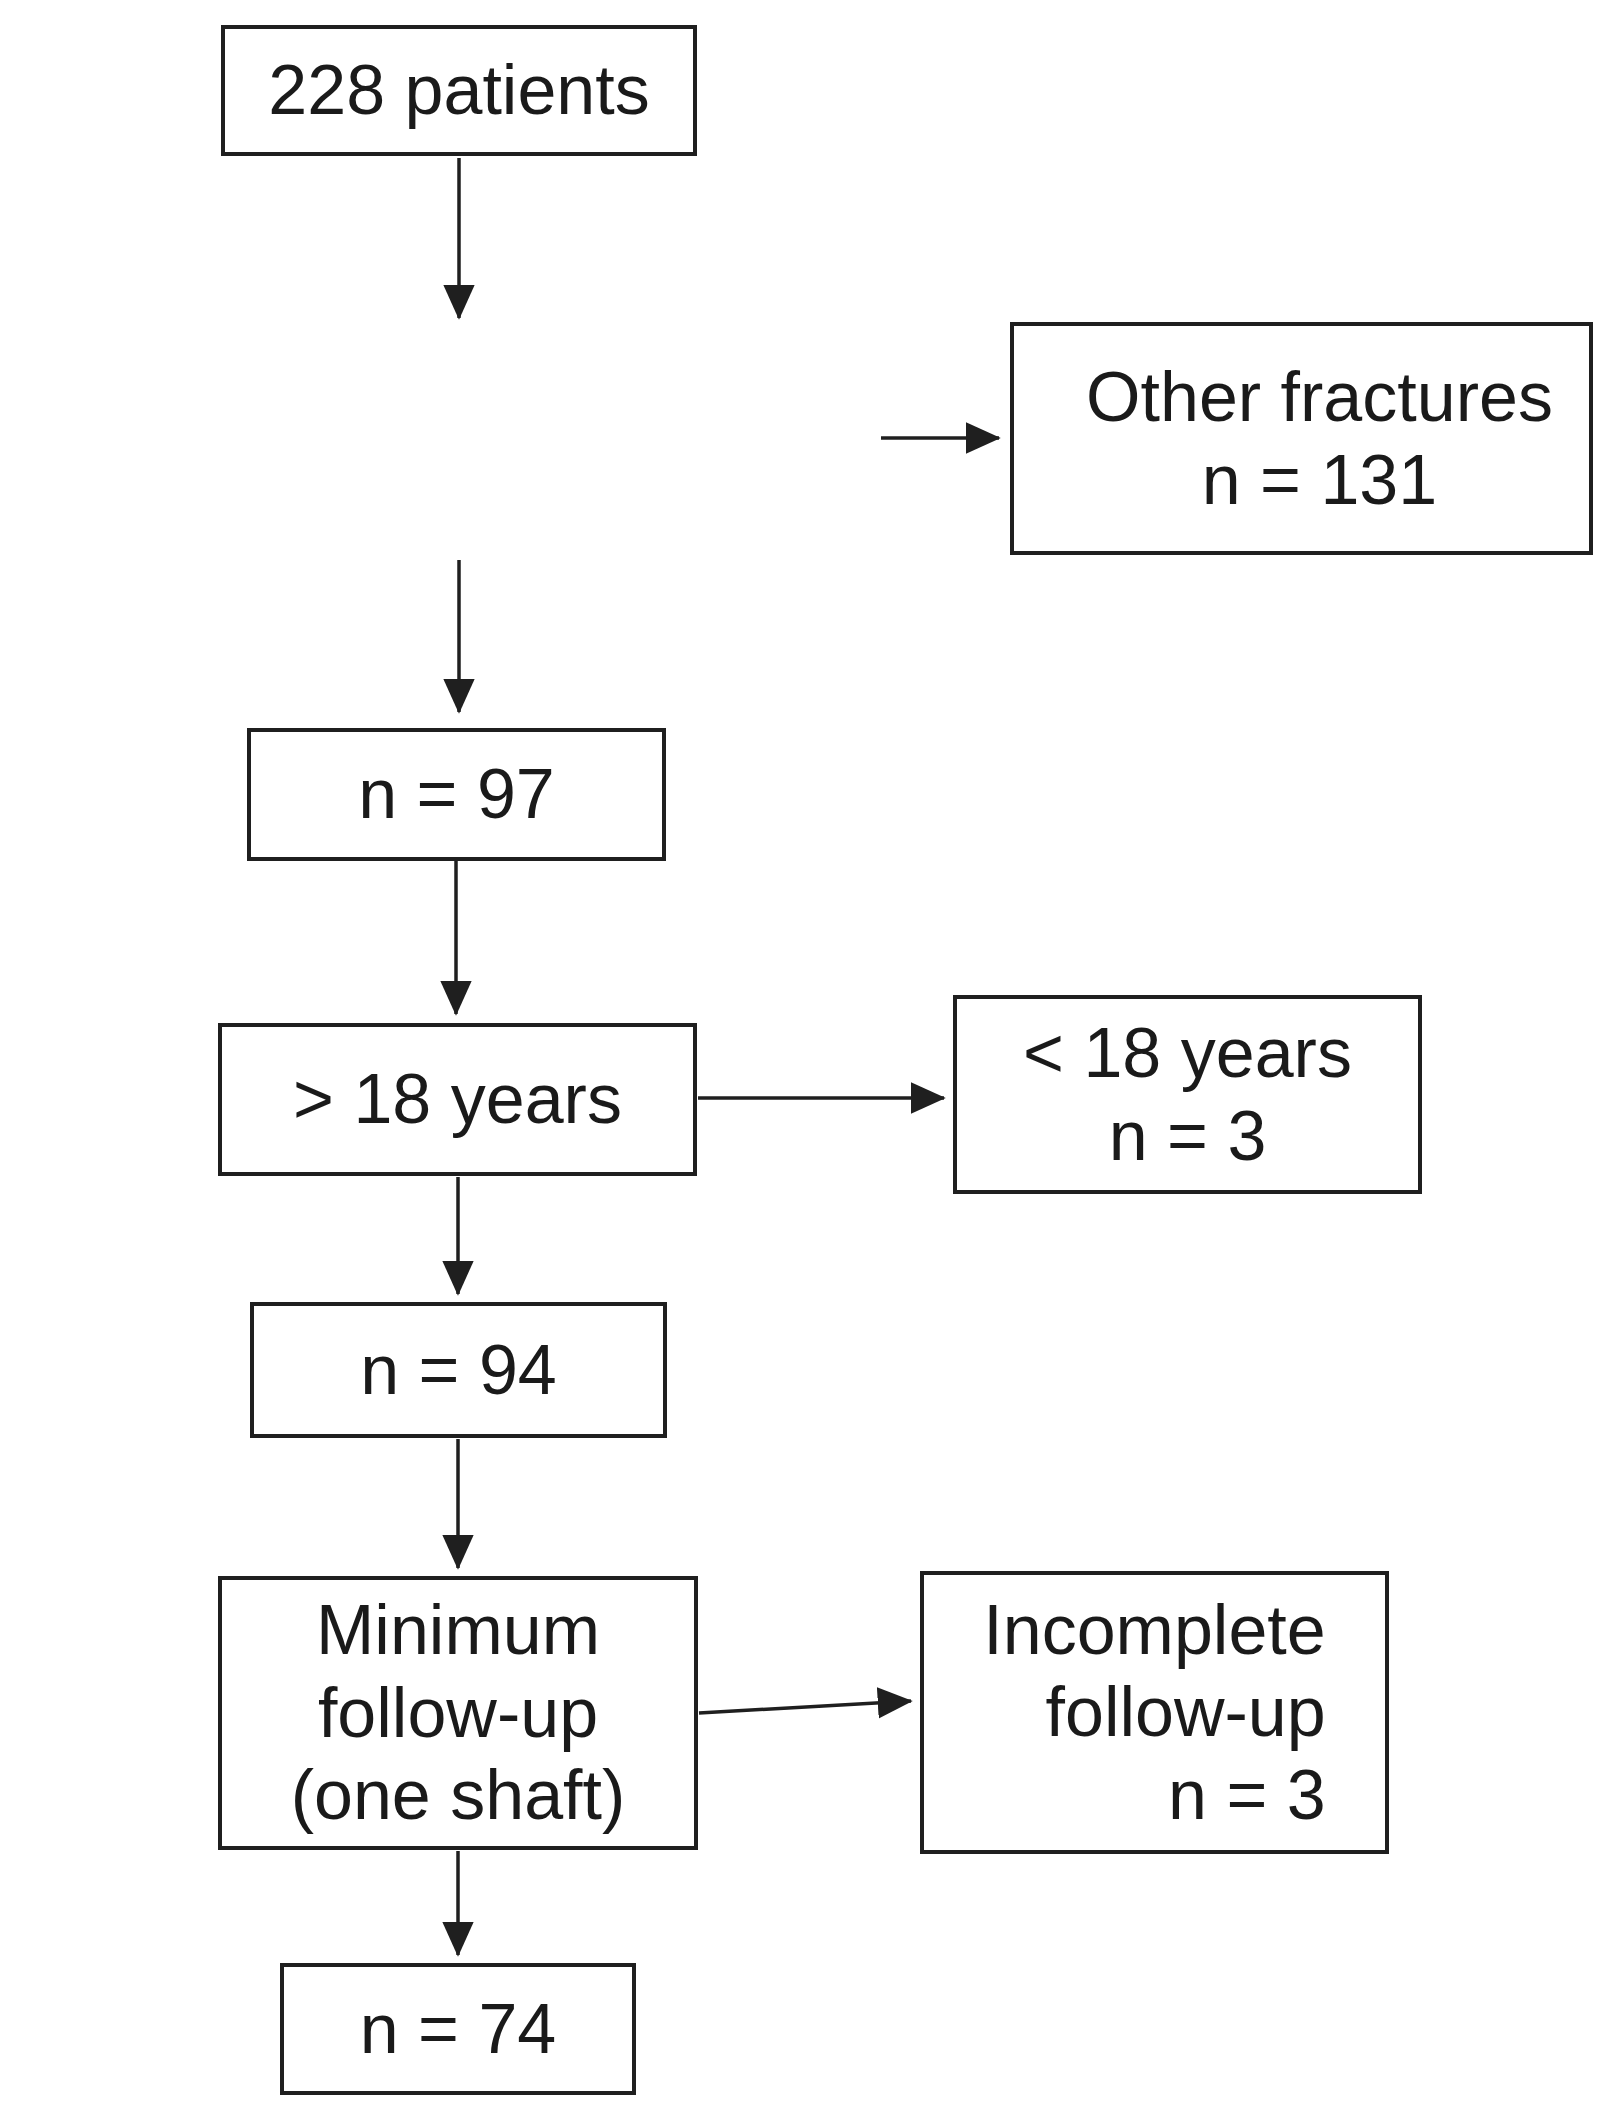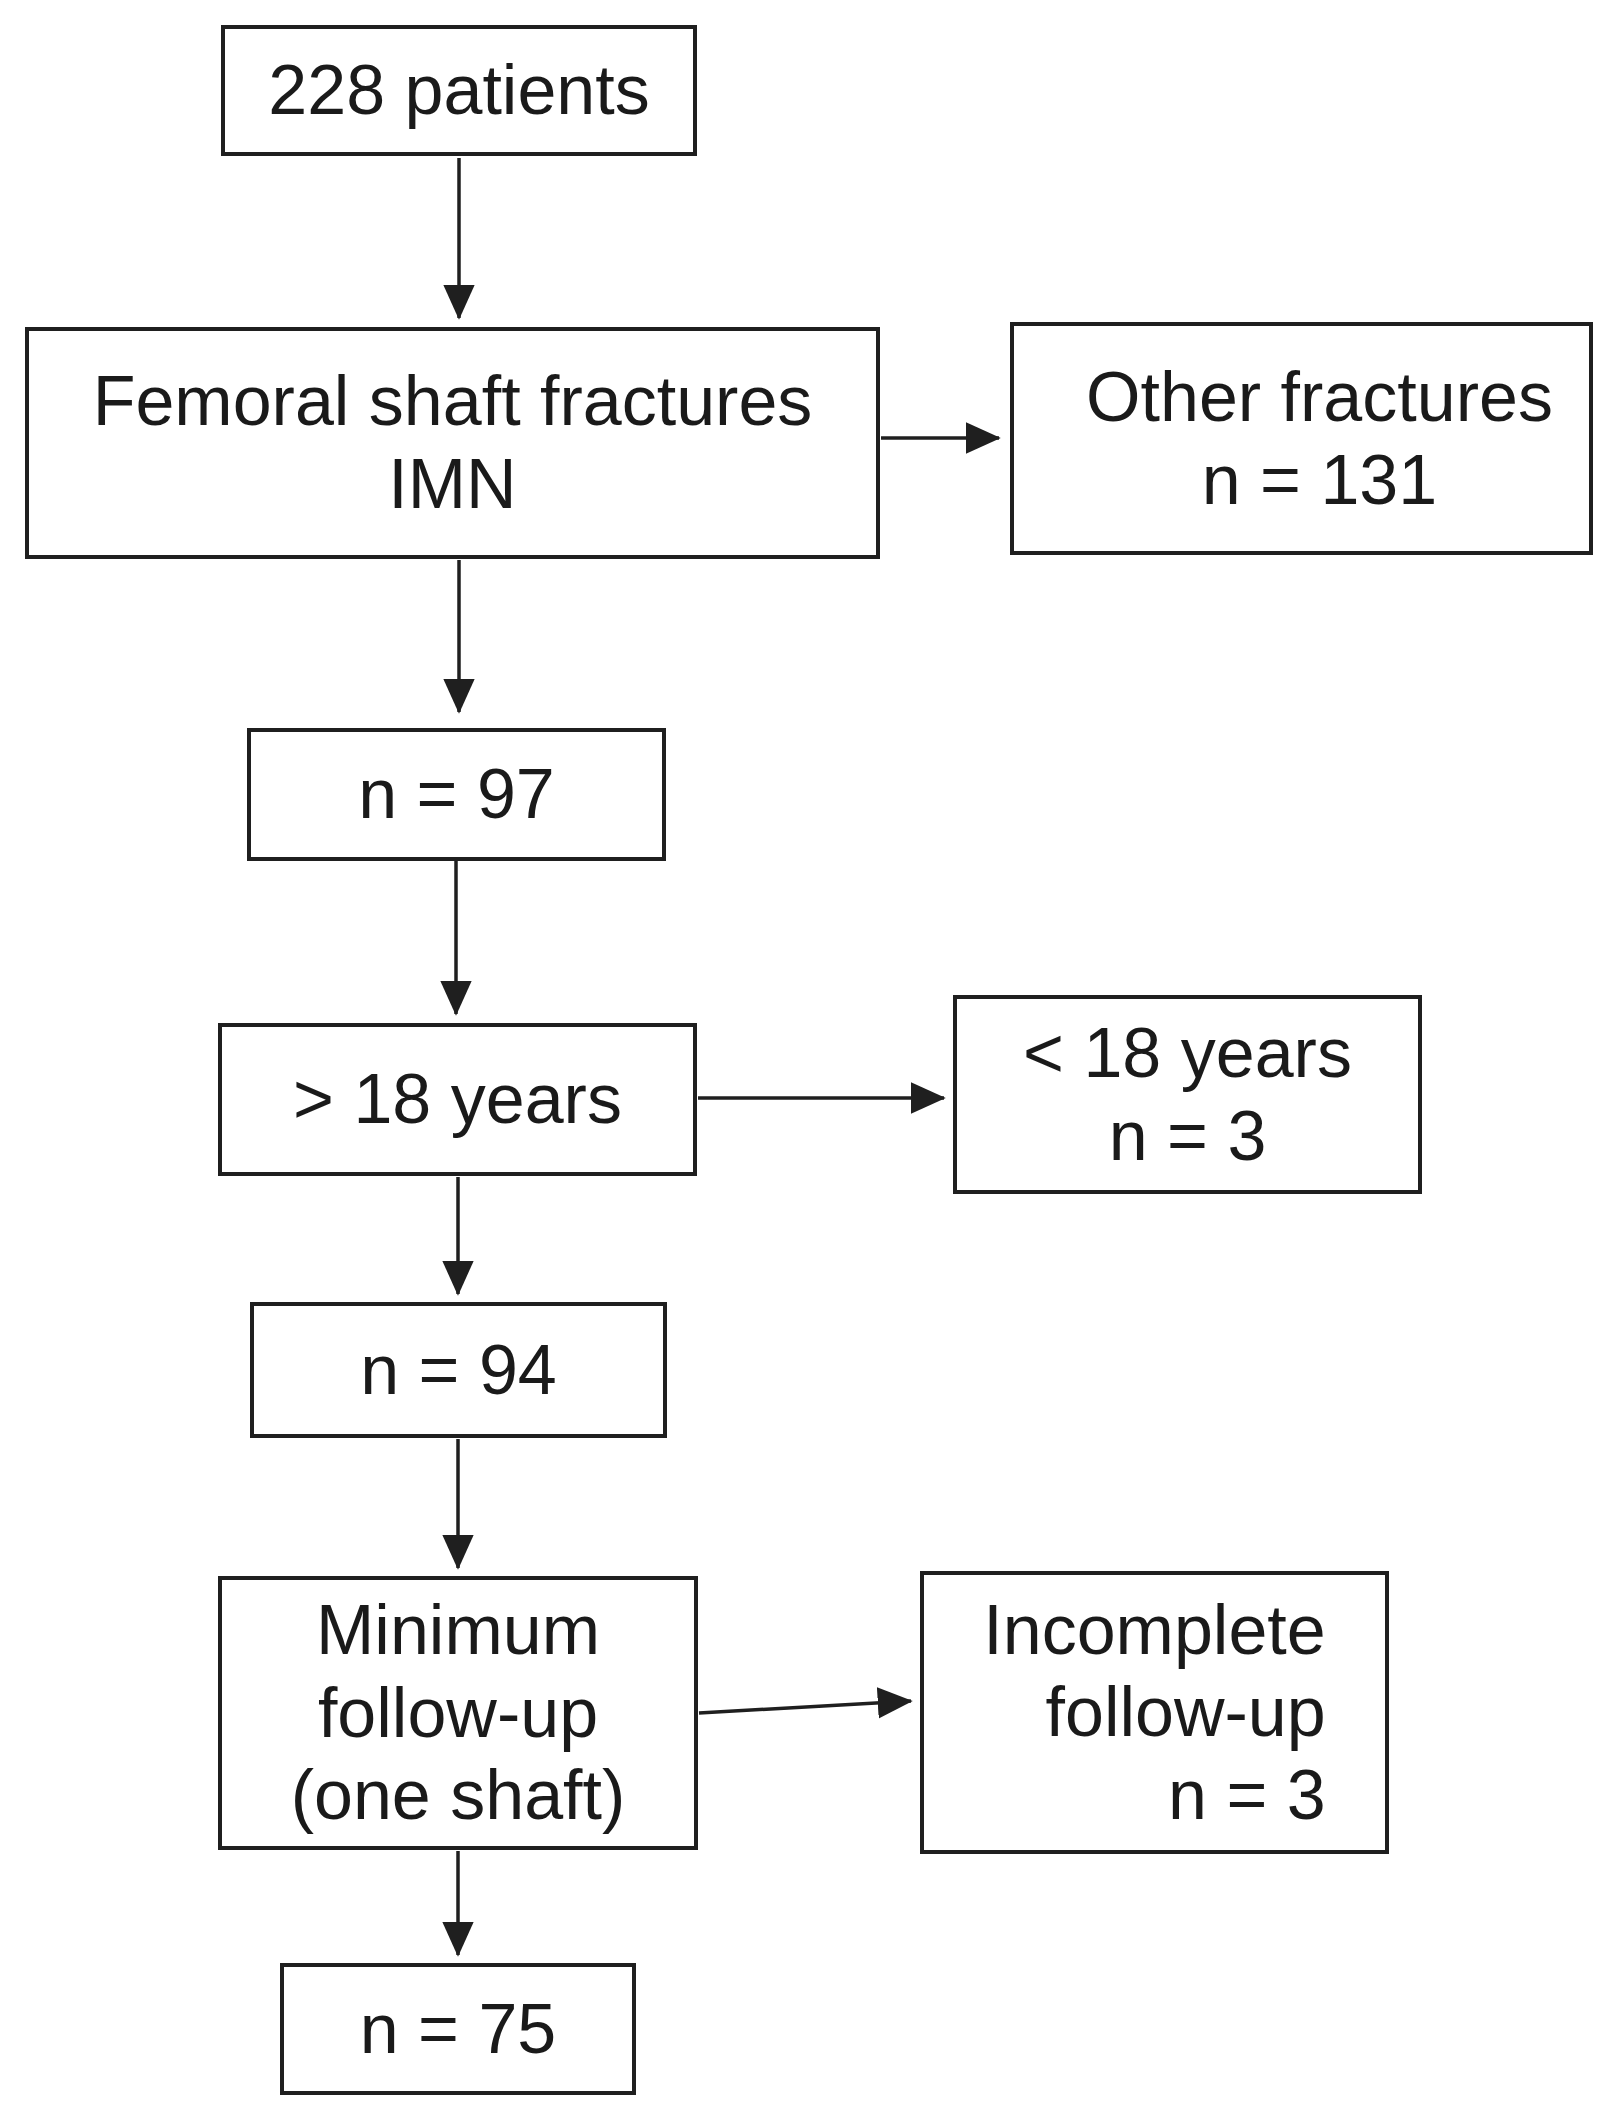--- a/index.html
+++ b/index.html
@@ -76,24 +76,20 @@
     <line x1="458" y1="1177" x2="458" y2="1294" marker-end="url(#ah)"></line>
     <line x1="458" y1="1439" x2="458" y2="1568" marker-end="url(#ah)"></line>
     <line x1="699" y1="1713" x2="911" y2="1701" marker-end="url(#ah)"></line>
     <line x1="458" y1="1851" x2="458" y2="1955" marker-end="url(#ah)"></line>
   </svg>
 
   <div class="node" id="node-patients">
     <span class="node-label">228 patients</span>
   </div>
 
-  <div class="node" id="node-femoral">
-    <span class="node-label">Femoral shaft fractures
-IMN</span>
-  </div>
 
   <div class="node" id="node-other">
     <span class="node-label">Other fractures
 n = 131</span>
   </div>
 
   <div class="node" id="node-n97">
     <span class="node-label">n = 97</span>
   </div>
 
@@ -116,16 +112,16 @@
 (one shaft)</span>
   </div>
 
   <div class="node" id="node-incomplete">
     <span class="node-label">Incomplete
 follow-up
 n = 3</span>
   </div>
 
   <div class="node" id="node-n91">
-    <span class="node-label">n = 75</span>
+    <span class="node-label">n = 74</span>
   </div>
 
 </div>
 
 </body></html>

